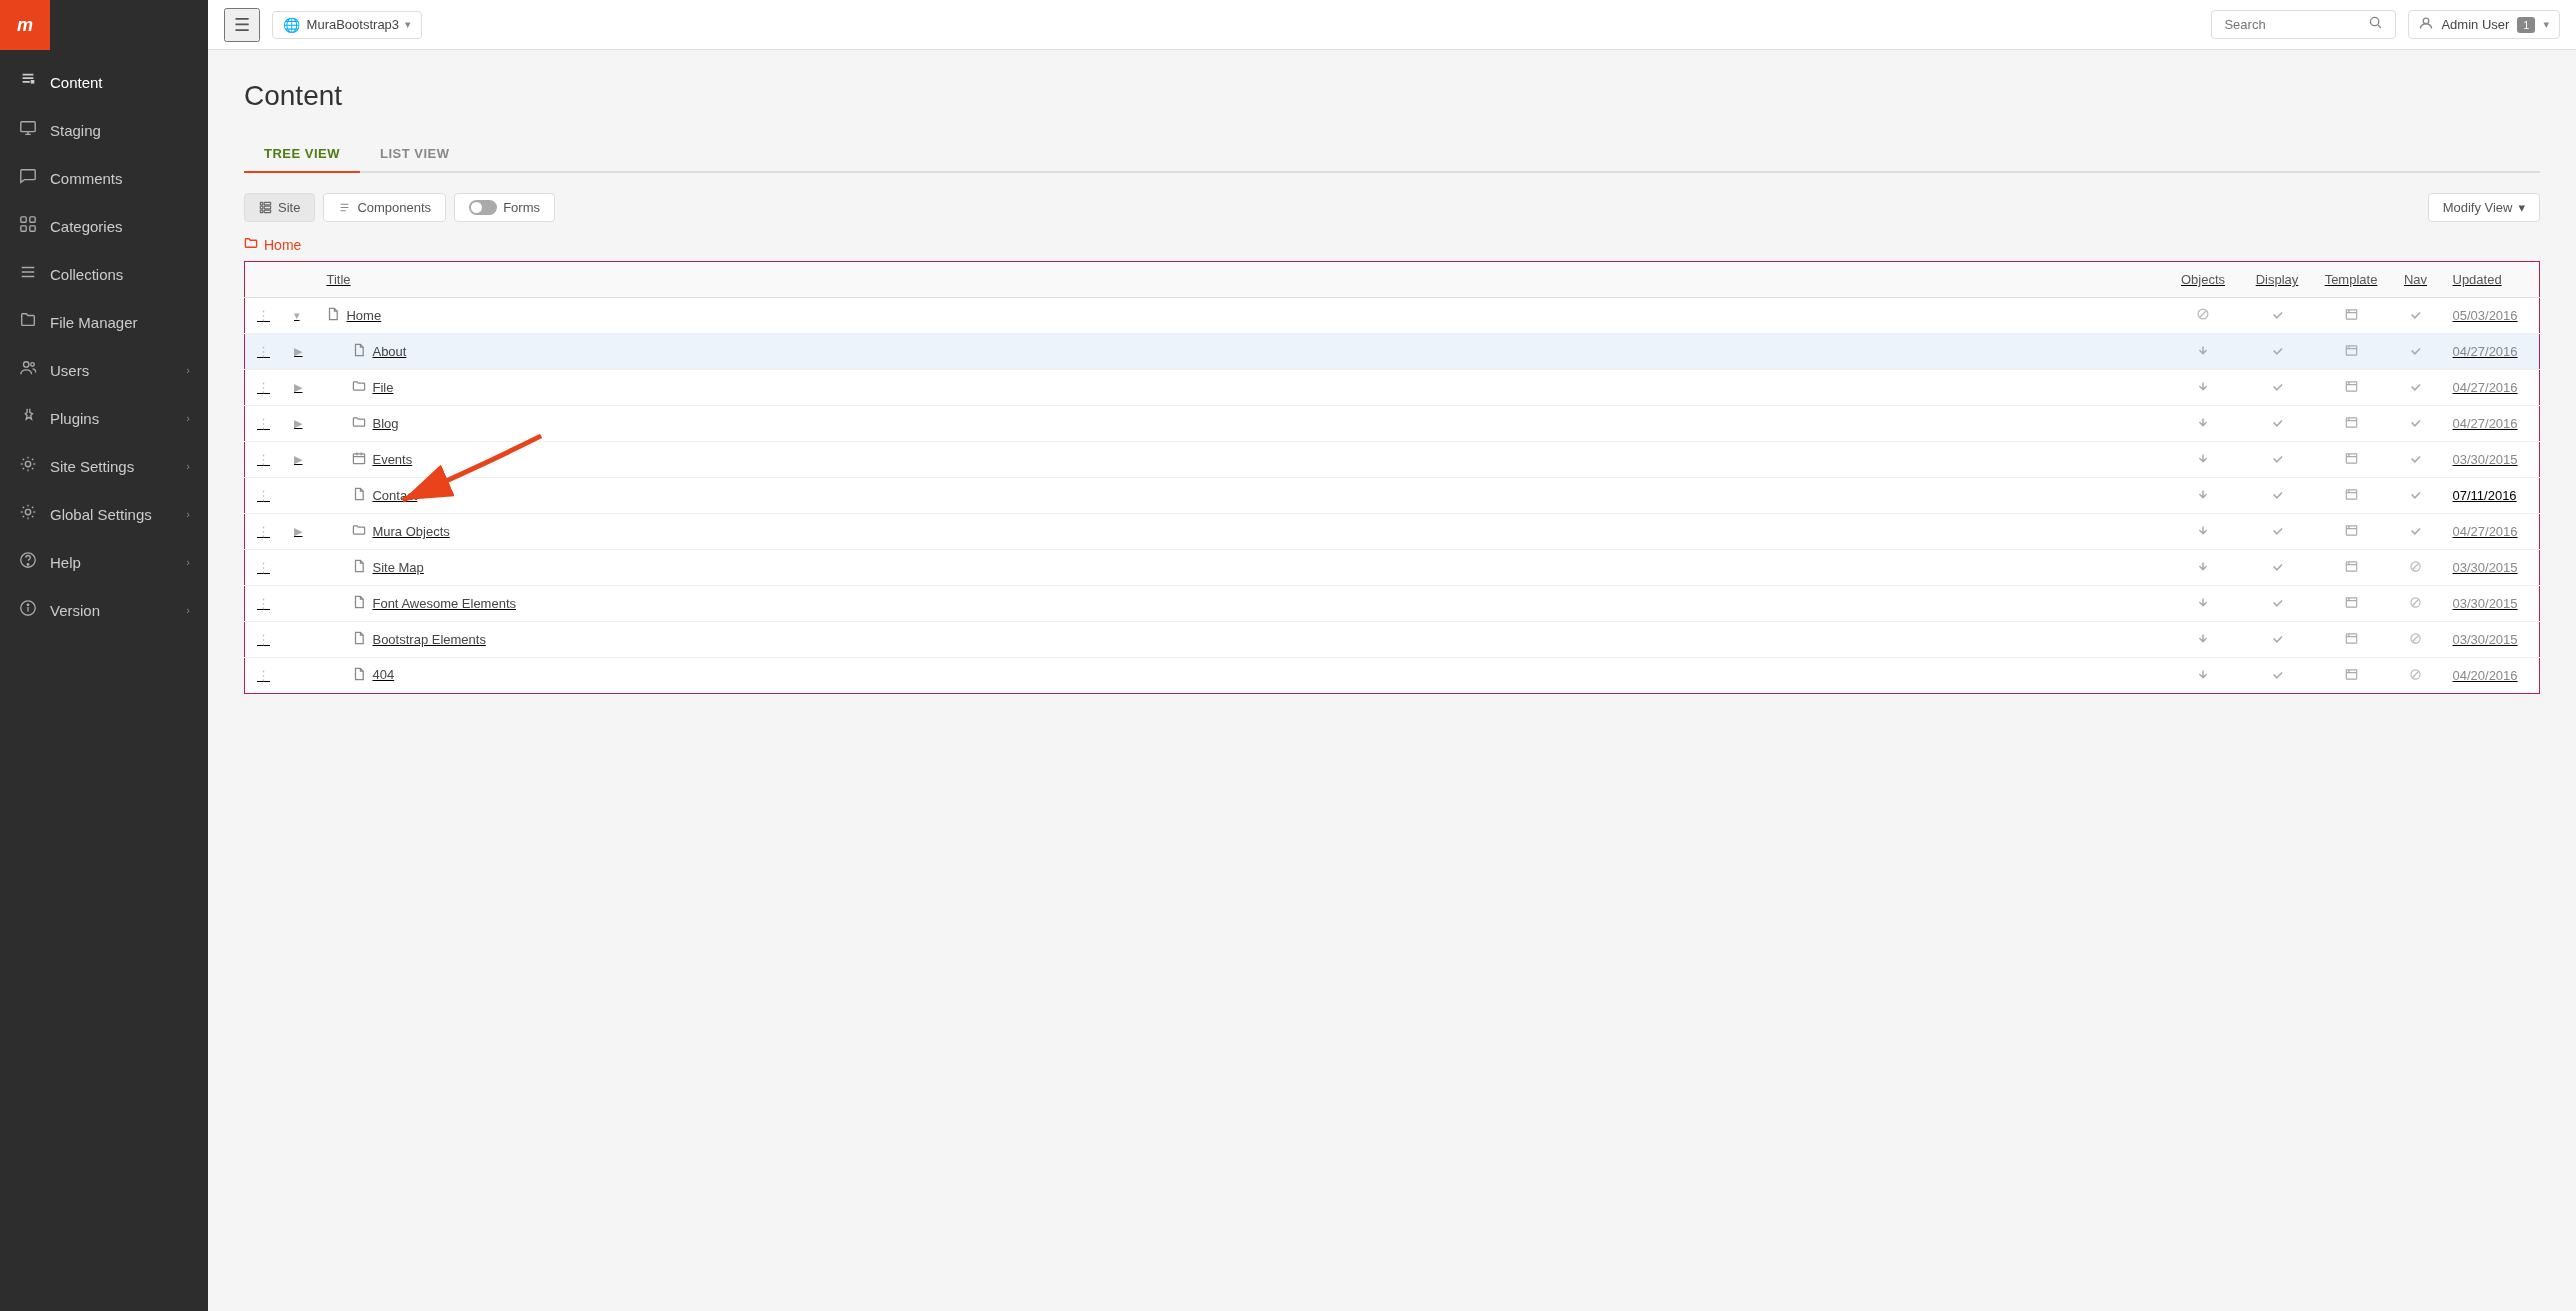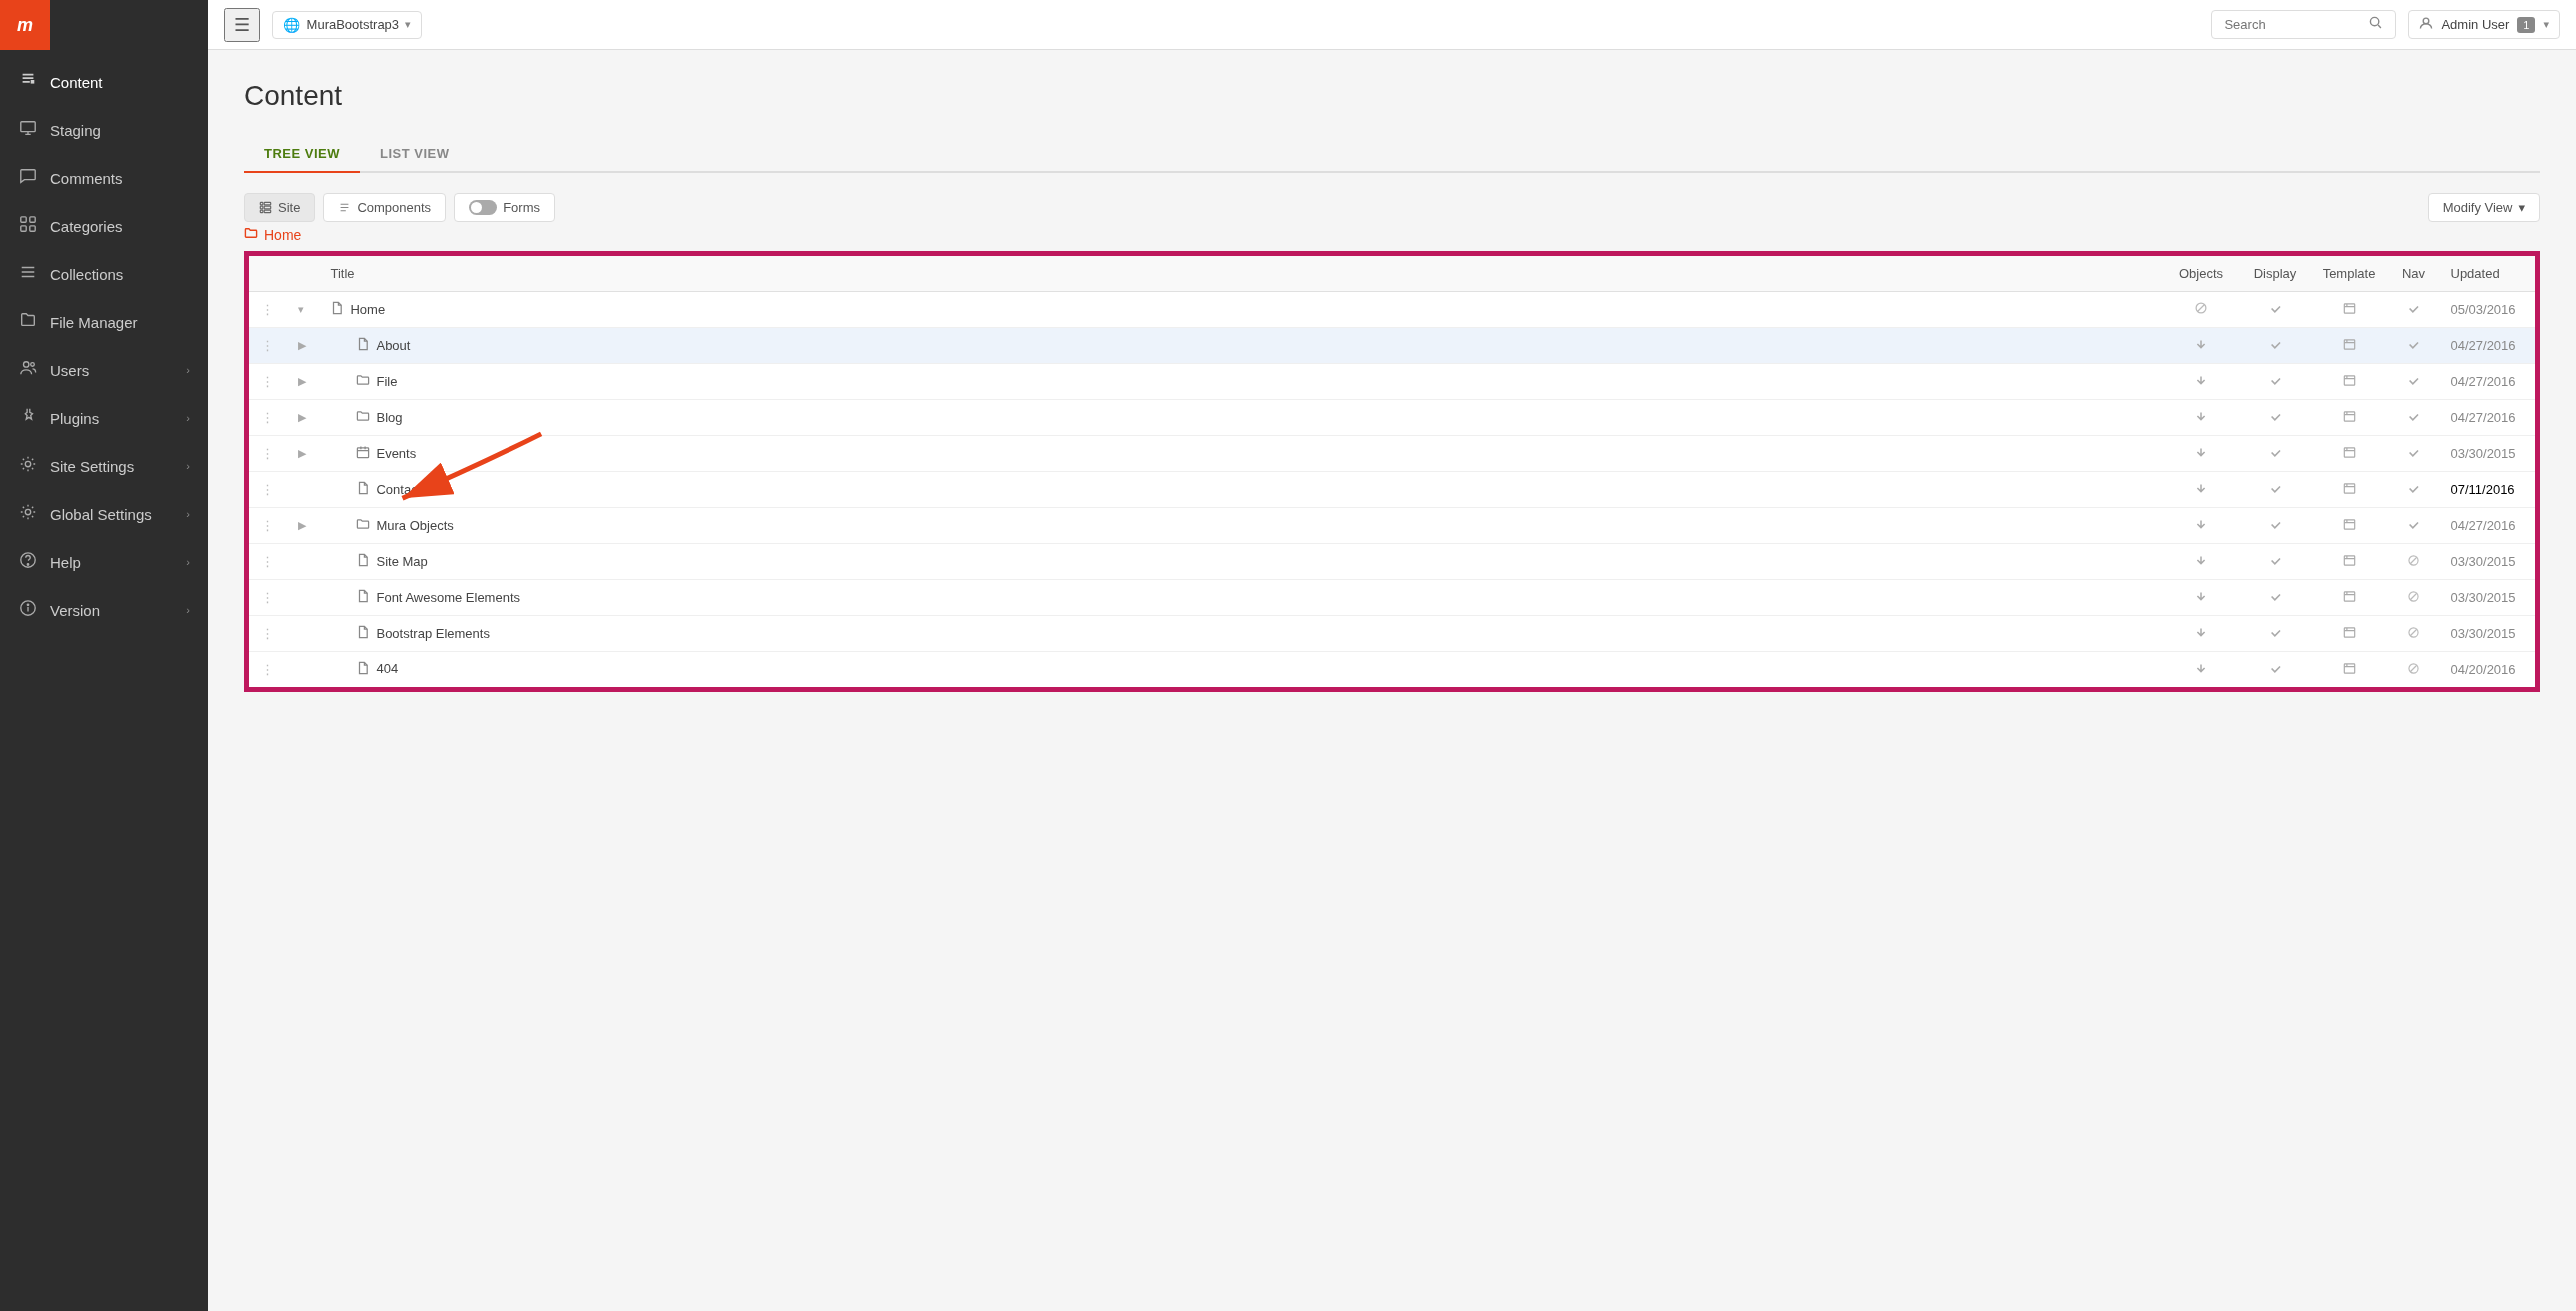--- a/index.html
+++ b/index.html
@@ -165,21 +165,21 @@
     .tab.active {
       color: #4d7c0f;
       border-bottom-color: #e8431a;
     }
 
     
     .view-controls {
       display: flex;
       align-items: center;
       gap: 8px;
-      margin-bottom: 4px;
+      margin-bottom: 14px;
     }
     .view-btn {
       display: flex;
       align-items: center;
       gap: 6px;
       padding: 6px 14px;
       border: 1px solid #ddd;
       border-radius: 4px;
       background: #fff;
       font-size: 13px;
@@ -244,22 +244,23 @@
       display: flex;
       align-items: center;
       gap: 5px;
     }
 
     
     .content-table {
       width: 100%;
       border-collapse: collapse;
       background: #fff;
-      border: 5px solid #be185d;
+      border: 1px solid #be185d;
       font-size: 13px;
+      text-decoration: underline;
     }
     .content-table thead tr {
       background: #f9f9f9;
     }
     .content-table th {
       padding: 10px 12px;
       text-align: left;
       font-weight: 500;
       color: #555;
       border-bottom: 1px solid #e0e0e0;

